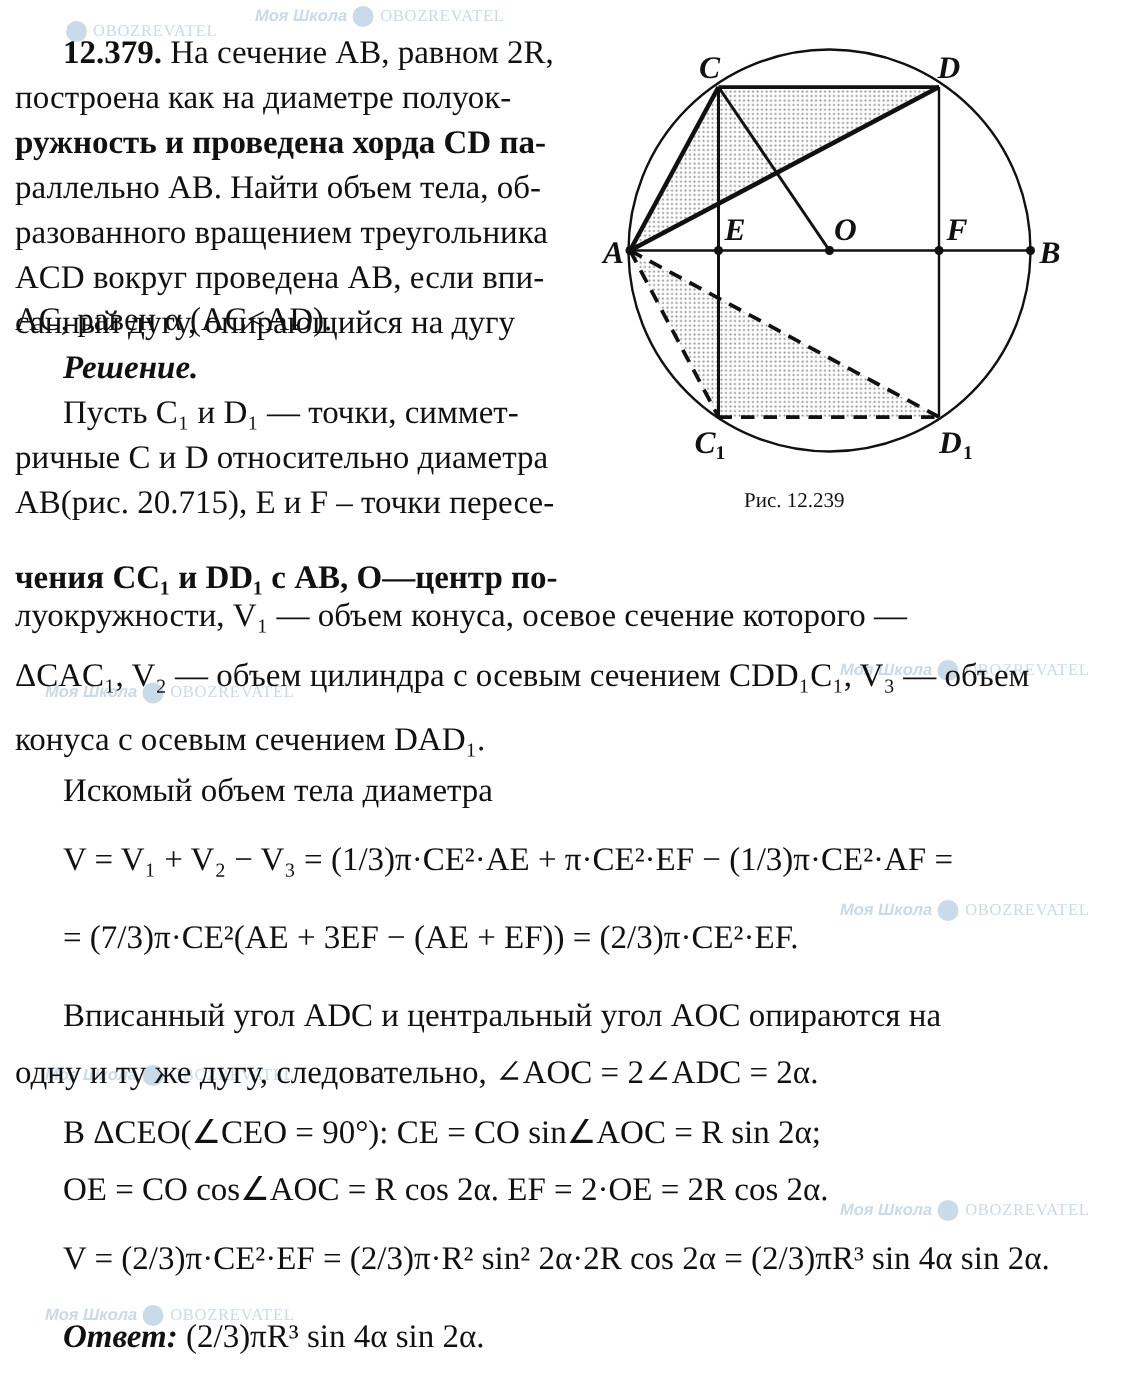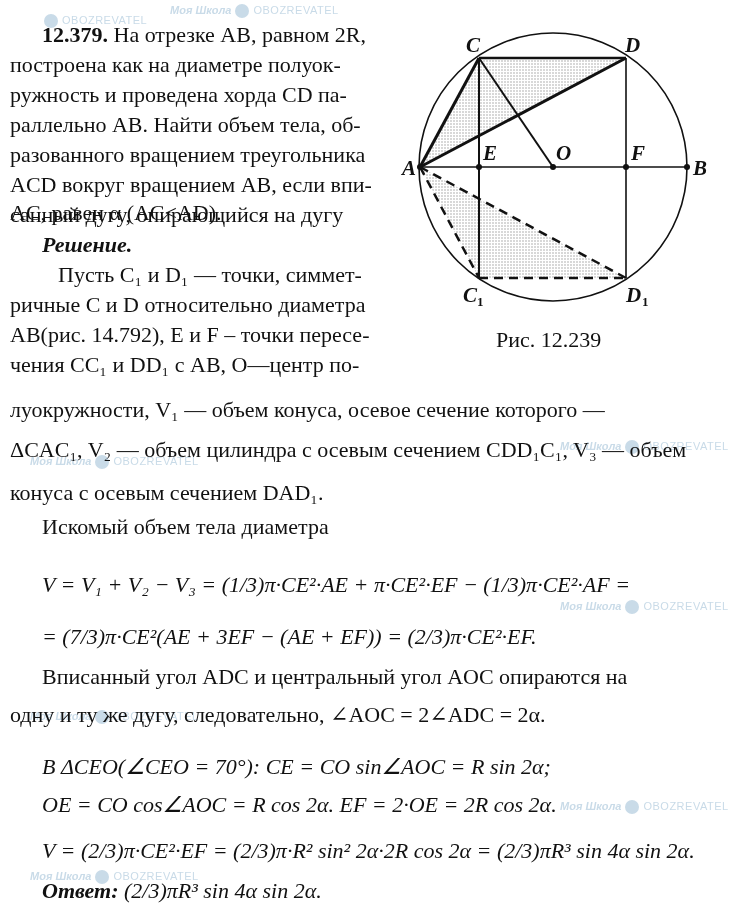--- a/index.html
+++ b/index.html
@@ -10,71 +10,71 @@
   }
   .wm {
     position: absolute; font-family: "Liberation Sans", sans-serif;
     font-size: 11px; color: #c9dbe8; font-style: italic; font-weight: bold;
     white-space: nowrap; pointer-events: none;
   }
   .wm .circ {
     display: inline-block; width: 14px; height: 14px; border-radius: 50%;
     background: #c9dbe8; vertical-align: middle; margin: 0 4px;
   }
-  .wm .ob { font-style: normal; font-weight: normal; letter-spacing: 0.5px; }
+  .wm .ob { font-style: normal; font-weight: normal; letter-spacing: 0.5px; font-family: Liberation Serif, serif; }
   .line {
     position: absolute; font-size: 22px; line-height: 26px; white-space: nowrap;
   }
   .bold { font-weight: bold; }
   i, .it { font-style: italic; }
-  .math { font-family: "Liberation Serif", serif; font-style: italic; font-weight: normal; margin-top: 12px; }
+  .math { font-family: "Liberation Serif", serif; font-weight: normal; }
   #figure { position: absolute; left: 400px; top: 0; width: 351px; height: 360px; }
-  #caption { position: absolute; left: 496px; top: 327px; font-size: 22px; }
+  #caption { position: absolute; left: 496px; top: 327px; font-size: 14px; }
 </style>
 </head>
 <body>
 
 <div class="wm" style="left:170px;top:4px;"><span>Моя Школа</span><span class="circ"></span><span class="ob">OBOZREVATEL</span></div>
 <div class="wm" style="left:40px;top:14px;"><span class="circ"></span><span class="ob">OBOZREVATEL</span></div>
 <div class="wm" style="left:560px;top:440px;"><span>Моя Школа</span><span class="circ"></span><span class="ob">OBOZREVATEL</span></div>
 <div class="wm" style="left:30px;top:455px;"><span>Моя Школа</span><span class="circ"></span><span class="ob">OBOZREVATEL</span></div>
 <div class="wm" style="left:560px;top:600px;"><span>Моя Школа</span><span class="circ"></span><span class="ob">OBOZREVATEL</span></div>
 <div class="wm" style="left:30px;top:710px;"><span>Моя Школа</span><span class="circ"></span><span class="ob">OBOZREVATEL</span></div>
 <div class="wm" style="left:560px;top:800px;"><span>Моя Школа</span><span class="circ"></span><span class="ob">OBOZREVATEL</span></div>
 <div class="wm" style="left:30px;top:870px;"><span>Моя Школа</span><span class="circ"></span><span class="ob">OBOZREVATEL</span></div>
 
 <div class="line" style="left:42px;top:22px;">
   <span class="bold">12.379.</span>
-  <span>На отрезке AB, равном 2R,</span>
+  <span>На сечение AB, равном 2R,</span>
 </div>
 <div class="line" style="left:10px;top:52px;">построена как на диаметре полуок-</div>
-<div class="line" style="left:10px;top:82px;">ружность и проведена хорда CD па-</div>
+<div class="line" style="left:10px;top:82px;font-weight:bold;">ружность и проведена хорда CD па-</div>
 <div class="line" style="left:10px;top:112px;">раллельно AB. Найти объем тела, об-</div>
 <div class="line" style="left:10px;top:142px;">разованного вращением треугольника</div>
-<div class="line" style="left:10px;top:172px;">ACD вокруг вращением AB, если впи-</div>
+<div class="line" style="left:10px;top:172px;">ACD вокруг проведена AB, если впи-</div>
 <div class="line" style="left:10px;top:202px;">санный дугу, опирающийся на дугу</div>
 <div class="line" style="left:10px;top:200px;">AC, равен α (AC&lt;AD).</div>
 
 <div class="line it bold" style="left:42px;top:232px;">Решение.</div>
-<div class="line" style="left:42px;top:262px;margin-left:16px;">Пусть C₁ и D₁ — точки, симмет-</div>
+<div class="line" style="left:42px;top:262px;">Пусть C₁ и D₁ — точки, симмет-</div>
 <div class="line" style="left:10px;top:292px;">ричные C и D относительно диаметра</div>
-<div class="line" style="left:10px;top:322px;">AB(рис. 14.792), E и F – точки пересе-</div>
-<div class="line" style="left:10px;top:352px;">чения CC₁ и DD₁ с AB, O—центр по-</div>
+<div class="line" style="left:10px;top:322px;">AB(рис. 20.715), E и F – точки пересе-</div>
+<div class="line" style="left:10px;top:372px;font-weight:bold;">чения CC₁ и DD₁ с AB, O—центр по-</div>
 <div class="line" style="left:10px;top:397px;">луокружности, V₁ — объем конуса, осевое сечение которого —</div>
 <div class="line" style="left:10px;top:437px;font-family:Liberation Serif, serif;">ΔCAC₁, V₂ — объем цилиндра с осевым сечением CDD₁C₁, V₃ — объем</div>
 <div class="line" style="left:10px;top:480px;">конуса с осевым сечением DAD₁.</div>
 <div class="line" style="left:42px;top:514px;">Искомый объем тела диаметра</div>
 
 <div class="line math" style="left:42px;top:560px;">V = V₁ + V₂ − V₃ = (1/3)π·CE²·AE + π·CE²·EF − (1/3)π·CE²·AF =</div>
 <div class="line math" style="left:42px;top:612px;">= (7/3)π·CE²(AE + 3EF − (AE + EF)) = (2/3)π·CE²·EF.</div>
 
 <div class="line" style="left:42px;top:664px;">Вписанный угол ADC и центральный угол AOC опираются на</div>
 <div class="line" style="left:10px;top:702px;">одну и ту же дугу, следовательно, ∠AOC = 2∠ADC = 2α.</div>
 
-<div class="line math" style="left:42px;top:742px;">В ΔCEO(∠CEO = 70°): CE = CO sin∠AOC = R sin 2α;</div>
+<div class="line math" style="left:42px;top:742px;">В ΔCEO(∠CEO = 90°): CE = CO sin∠AOC = R sin 2α;</div>
 <div class="line math" style="left:42px;top:780px;">OE = CO cos∠AOC = R cos 2α.  EF = 2·OE = 2R cos 2α.</div>
 <div class="line math" style="left:42px;top:826px;">V = (2/3)π·CE²·EF = (2/3)π·R² sin² 2α·2R cos 2α = (2/3)πR³ sin 4α sin 2α.</div>
 
 <div class="line" style="left:42px;top:878px;">
   <span class="it bold">Ответ:</span>
   <span class="math">(2/3)πR³ sin 4α sin 2α.</span>
 </div>
 
 <div id="figure">
   <svg width="351" height="360" viewBox="400 0 351 360" xmlns="http://www.w3.org/2000/svg">

